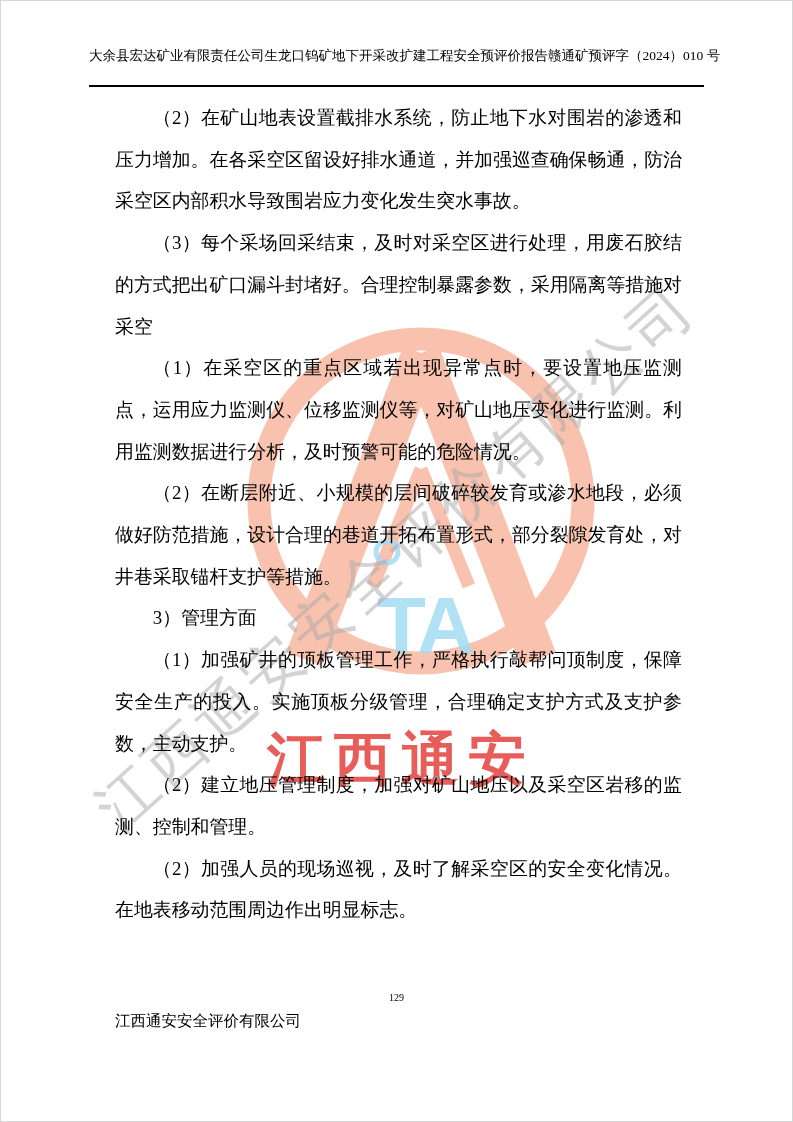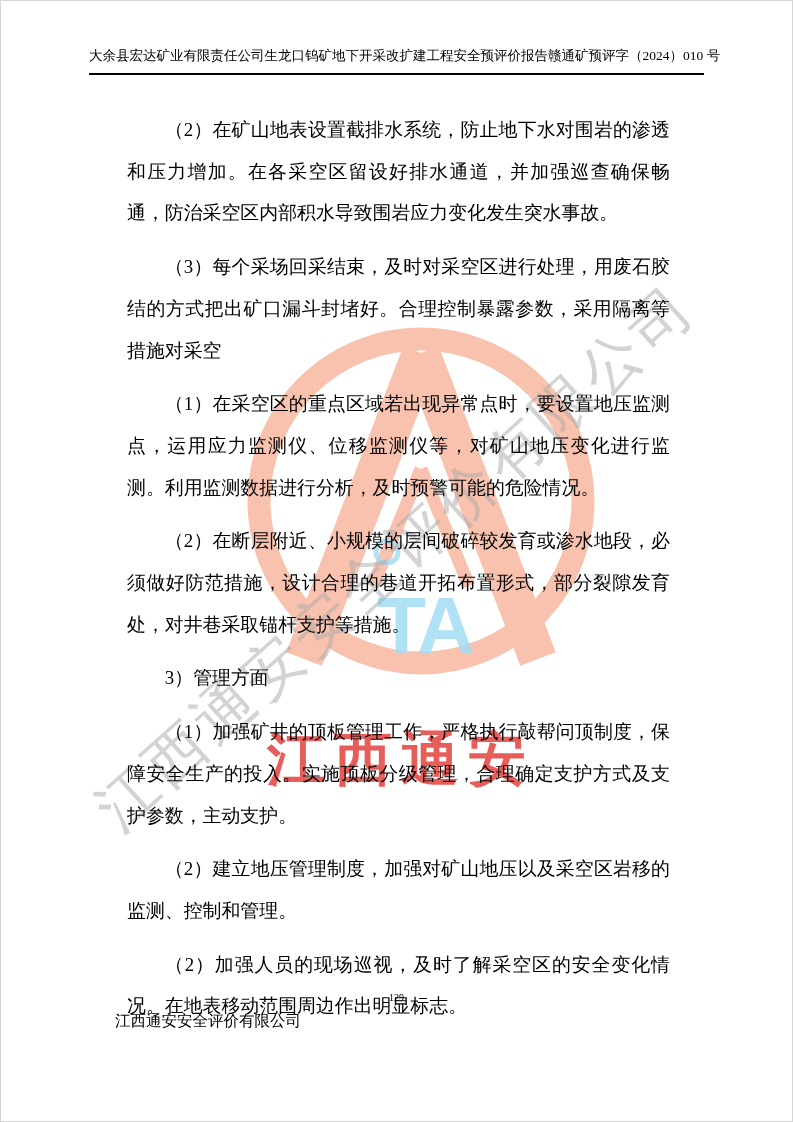--- a/index.html
+++ b/index.html
@@ -18,21 +18,21 @@
   
   .header {
     position: absolute;
     left: 88px;
     right: 88px;
     top: 46px;
     text-align: center;
     font-size: 13.5px;
     letter-spacing: 0px;
     border-bottom: 2px solid #000;
-    padding-bottom: 8px;
+    padding-bottom: 20px;
     z-index: 5;
     white-space: nowrap;
   }
 
   
   .wm-layer { position: absolute; inset: 0; z-index: 1; pointer-events: none; }
 
   .wm-logo-svg { position: absolute; left: 0; top: 0; }
 
   .wm-diagonal {
@@ -64,21 +64,21 @@
   
   .body-text {
     position: absolute;
     left: 114px;
     width: 567px;
     top: 96px;
     z-index: 5;
     font-size: 18.9px;
   }
   .body-text p {
-    margin: 12px;
+    margin: 0;
     line-height: 41.7px;
     text-indent: 2em;
     text-align: justify;
     text-justify: inter-ideograph;
     word-break: break-all;
   }
 
   
   .page-number {
     position: absolute;

